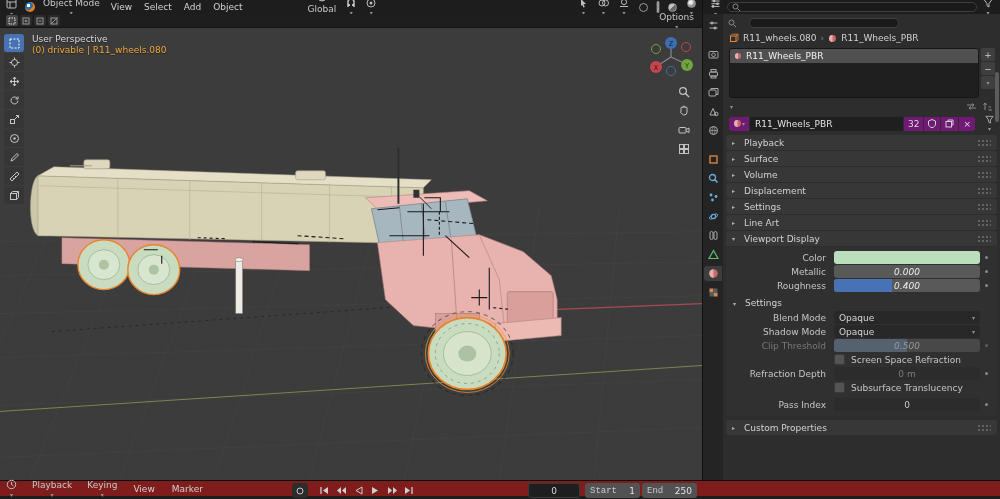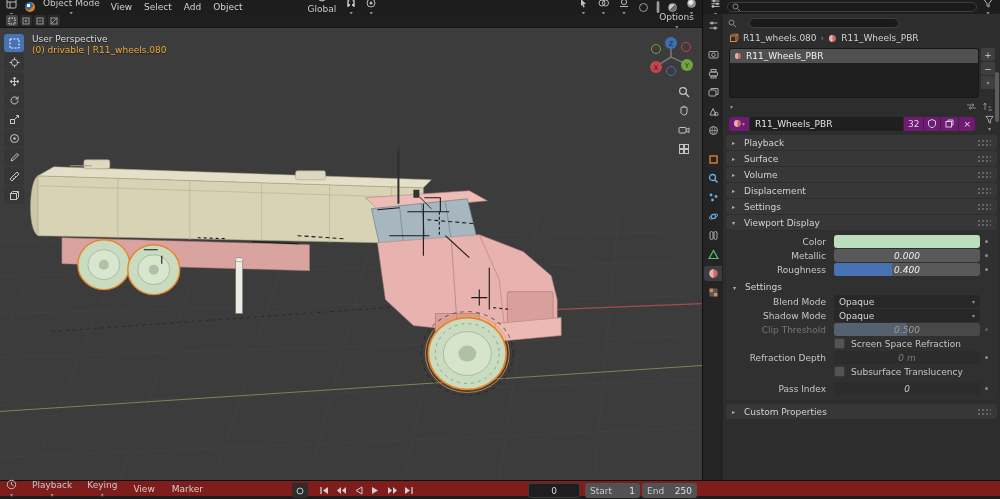--- a/index.html
+++ b/index.html
@@ -62,36 +62,36 @@
   .plabel.dis{color:#777;}
   .pw{flex:1;height:13px;position:relative;border-radius:3px;display:flex;align-items:center;justify-content:center;color:#ededed;overflow:hidden;}
   .slider{background:#595959;font-style:italic;}
   .slider .fill{position:absolute;left:0;top:0;bottom:0;background:var(--accent,#4772b3);}
   .slider span{position:relative;}
   .slider.dis{background:#484848;color:#9a9a9a;}
   .slider.dis .fill{background:#5a6a7c;opacity:.75;}
   .swatch{background:#bbdfbc;}
   .dd{background:#282828;justify-content:flex-start;padding:0 5px;color:#d6d6d6;}
   .dd .sp{flex:1;}
-  .numf{background:#2c2c2c;color:#c6c6c6;font-style:italic;}
+  .numf{background:#2c2c2c;color:#c6c6c6;}
   .numf.dis{color:#7e7e7e;}
   .dotcol{flex:0 0 13px;display:flex;justify-content:center;}
   .kdot{width:3px;height:3px;border-radius:50%;background:#8a8a8a;}
   .cb{width:11px;height:11px;background:#545454;border:1px solid #3a3a3a;border-radius:2px;margin-right:6px;}
   .cbl{color:#c6c6c6;}
   .indent{flex:0 0 104px;}
   .subhead{display:flex;align-items:center;gap:5px;height:14px;padding:0 6px;color:#d3d3d3;margin-top:4px;}
   .pscroll{position:absolute;right:1px;top:58px;width:4px;height:50px;background:#5c5c5c;border-radius:2px;}
   
   .timeline{height:16px;background:#7f1d1d;border-top:1px solid #101010;position:relative;display:flex;align-items:center;padding:0 4px;gap:11px;}
   .tl-abs{position:absolute;top:2px;height:15px;display:flex;align-items:center;}
   .pbtn{width:16px;height:15px;display:flex;align-items:center;justify-content:center;border-radius:2px;}
   .framef{background:#1e1e1e;border:1px solid #3a3a3a;border-radius:3px;justify-content:center;display:flex;align-items:center;color:#d6d6d6;}
   .rangef{background:#525252;border-radius:3px;display:flex;align-items:center;padding:0 5px;color:#e0e0e0;}
-  .rangef .lab{color:#c9c9c9;margin-right:auto;}
+  .rangef .lab{color:#c9c9c9;margin-right:auto;font-family:Liberation Mono, monospace;}
   svg{display:block;}
 </style>
 </head>
 <body>
 
 <div class="app">
 
   <div class="row1">
     <div class="vp-header">
       <span class="ibtn">
@@ -622,20 +622,25 @@
         <div class="phead">
             <span class="arrow">▸</span>
             <span>Displacement</span>
             <span class="grip"></span>
           </div>
         <div class="phead">
             <span class="arrow">▸</span>
             <span>Settings</span>
             <span class="grip"></span>
           </div>
+        <div class="phead">
+            <span class="arrow">▸</span>
+            <span>Line Art</span>
+            <span class="grip"></span>
+          </div>
 
         <div class="phead" style="border-radius:3px 3px 0 0">
           <span class="arrow">▾</span>
           <span>Viewport Display</span>
           <span class="grip"></span>
         </div>
         <div class="pcontent">
           <div class="prow">
             <span class="plabel">Color</span>
             <span class="pw swatch"></span>

